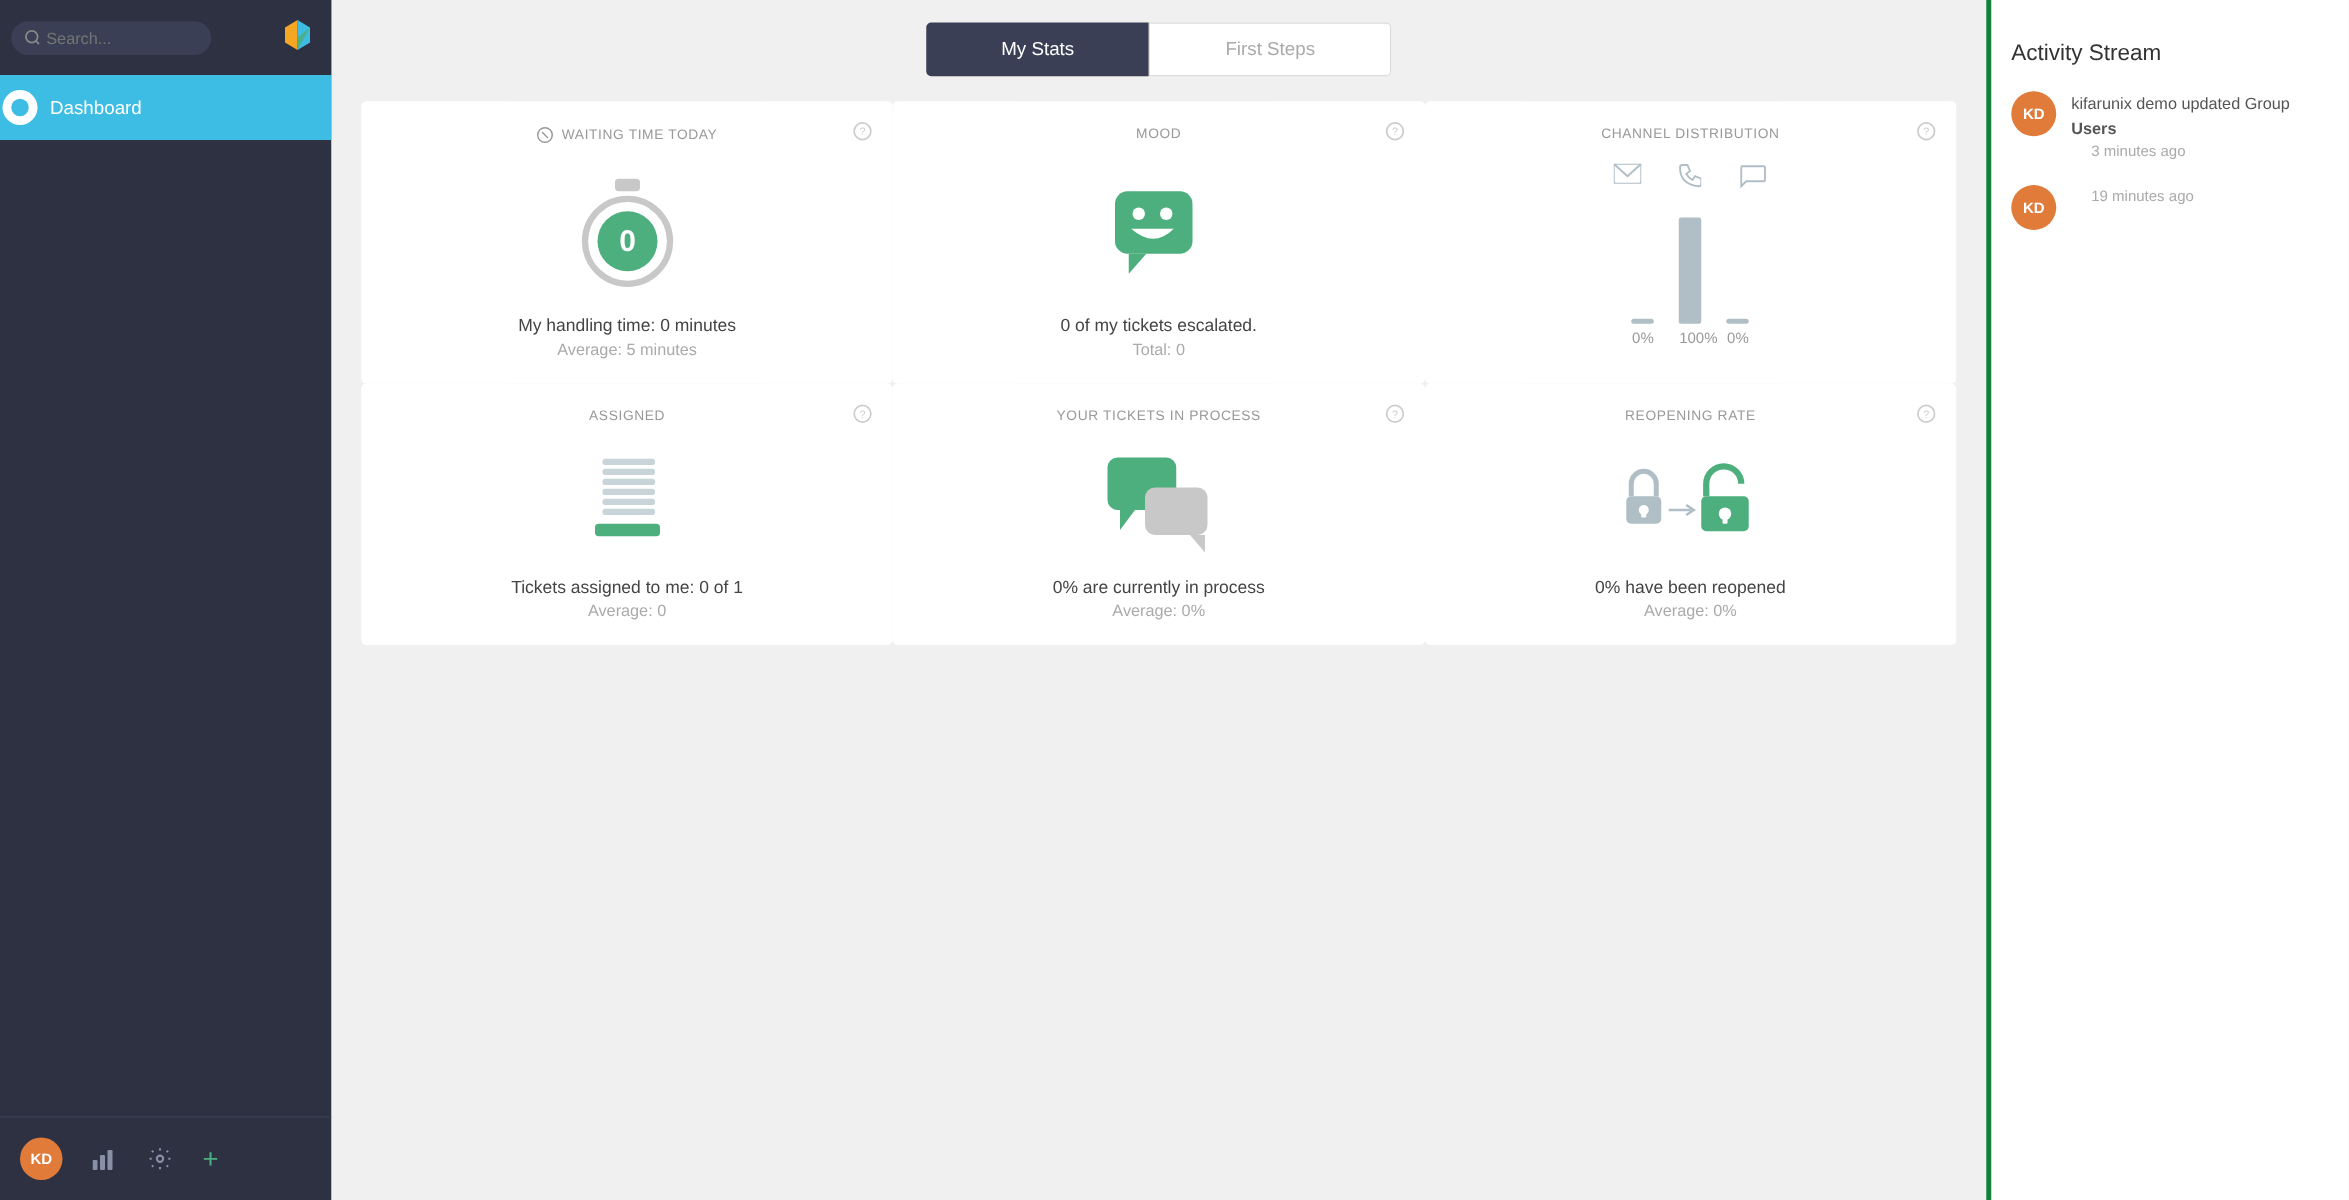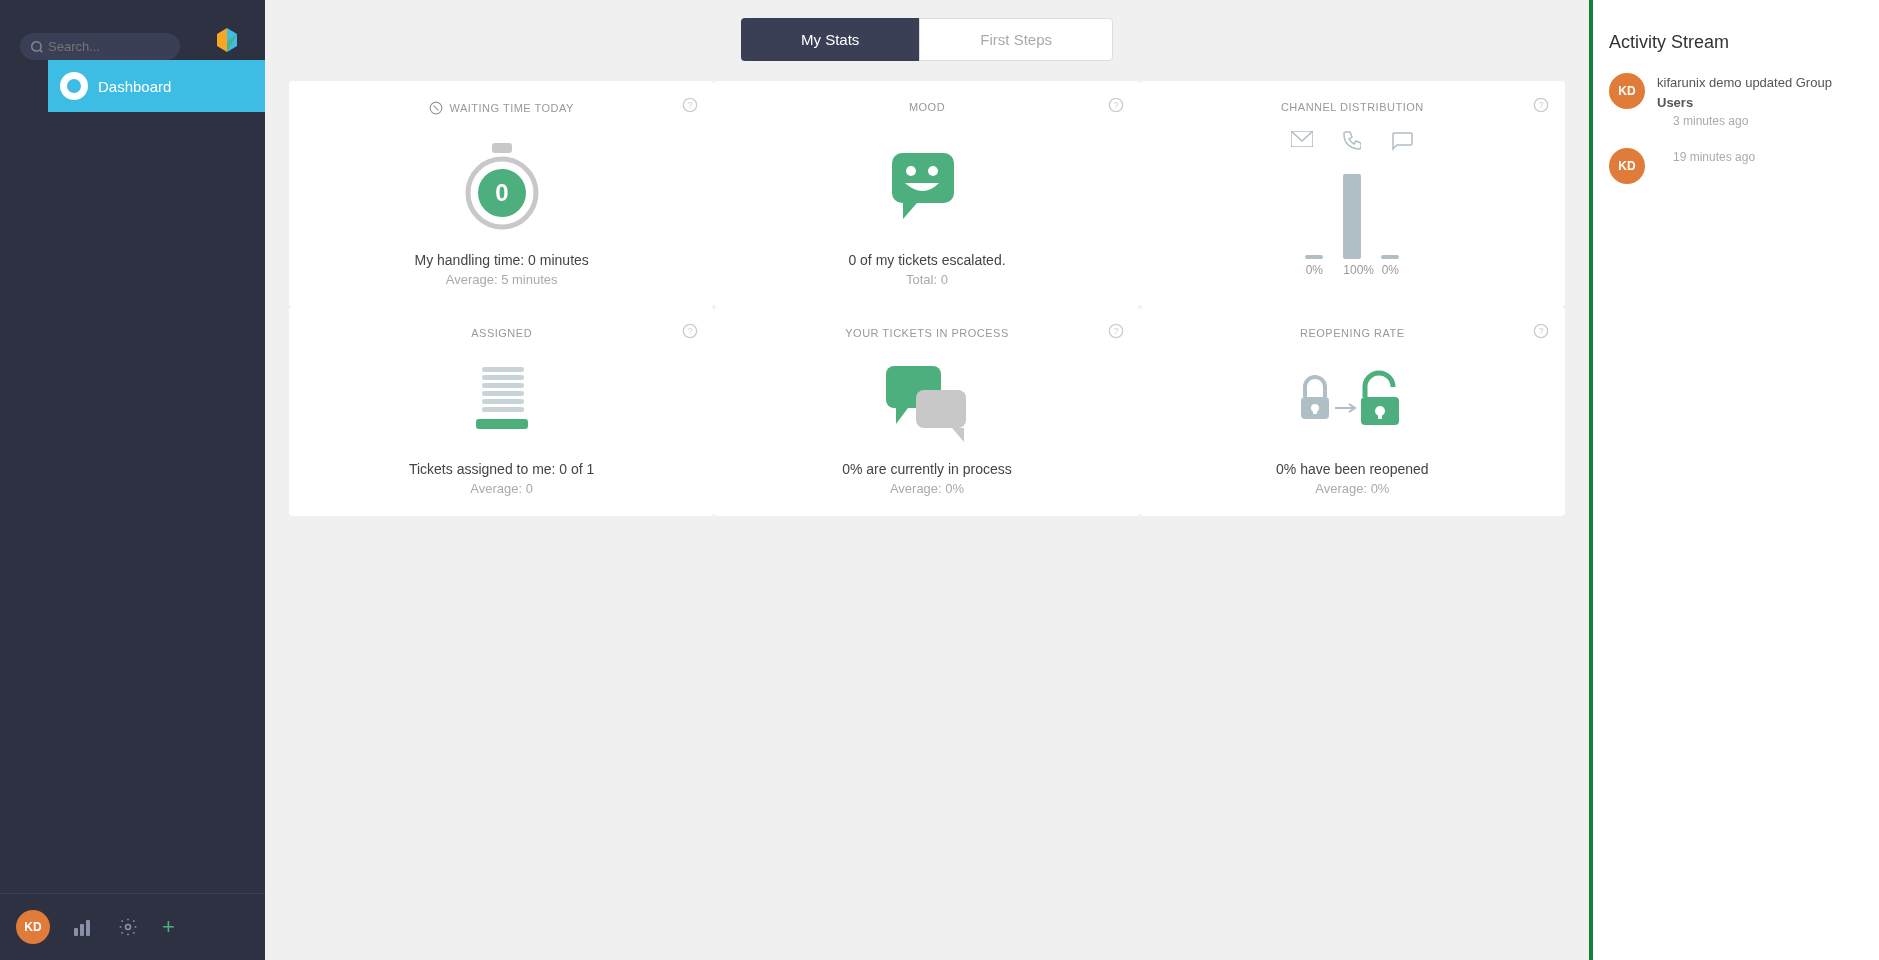--- a/index.html
+++ b/index.html
@@ -10,46 +10,45 @@
       width: 265px;
       min-width: 265px;
       background: #2d3142;
       display: flex;
       flex-direction: column;
       height: 100%;
       position: relative;
     }
     .sidebar-header {
       display: flex;
-      align-items: flex-end;
-      padding: 0 20px;
+      align-items: center;
+      padding: 0 9px;
       height: 60px;
       background: #2d3142;
     }
     .search-bar {
       background: #3a3f55;
       border: none;
       border-radius: 20px;
       padding: 6px 14px;
       color: #aaa;
       font-size: 13px;
       width: 160px;
       outline: none;
     }
     .sidebar-dashboard {
       display: flex;
       align-items: center;
-      padding: 0 12px;
+      padding: 0 2px;
       height: 52px;
       background: #3dbde4;
       color: white;
       font-size: 15px;
       font-weight: 500;
       gap: 10px;
-      margin-left: 48px;
     }
     .dashboard-circle {
       width: 28px;
       height: 28px;
       border-radius: 50%;
       background: white;
       display: flex;
       align-items: center;
       justify-content: center;
     }

